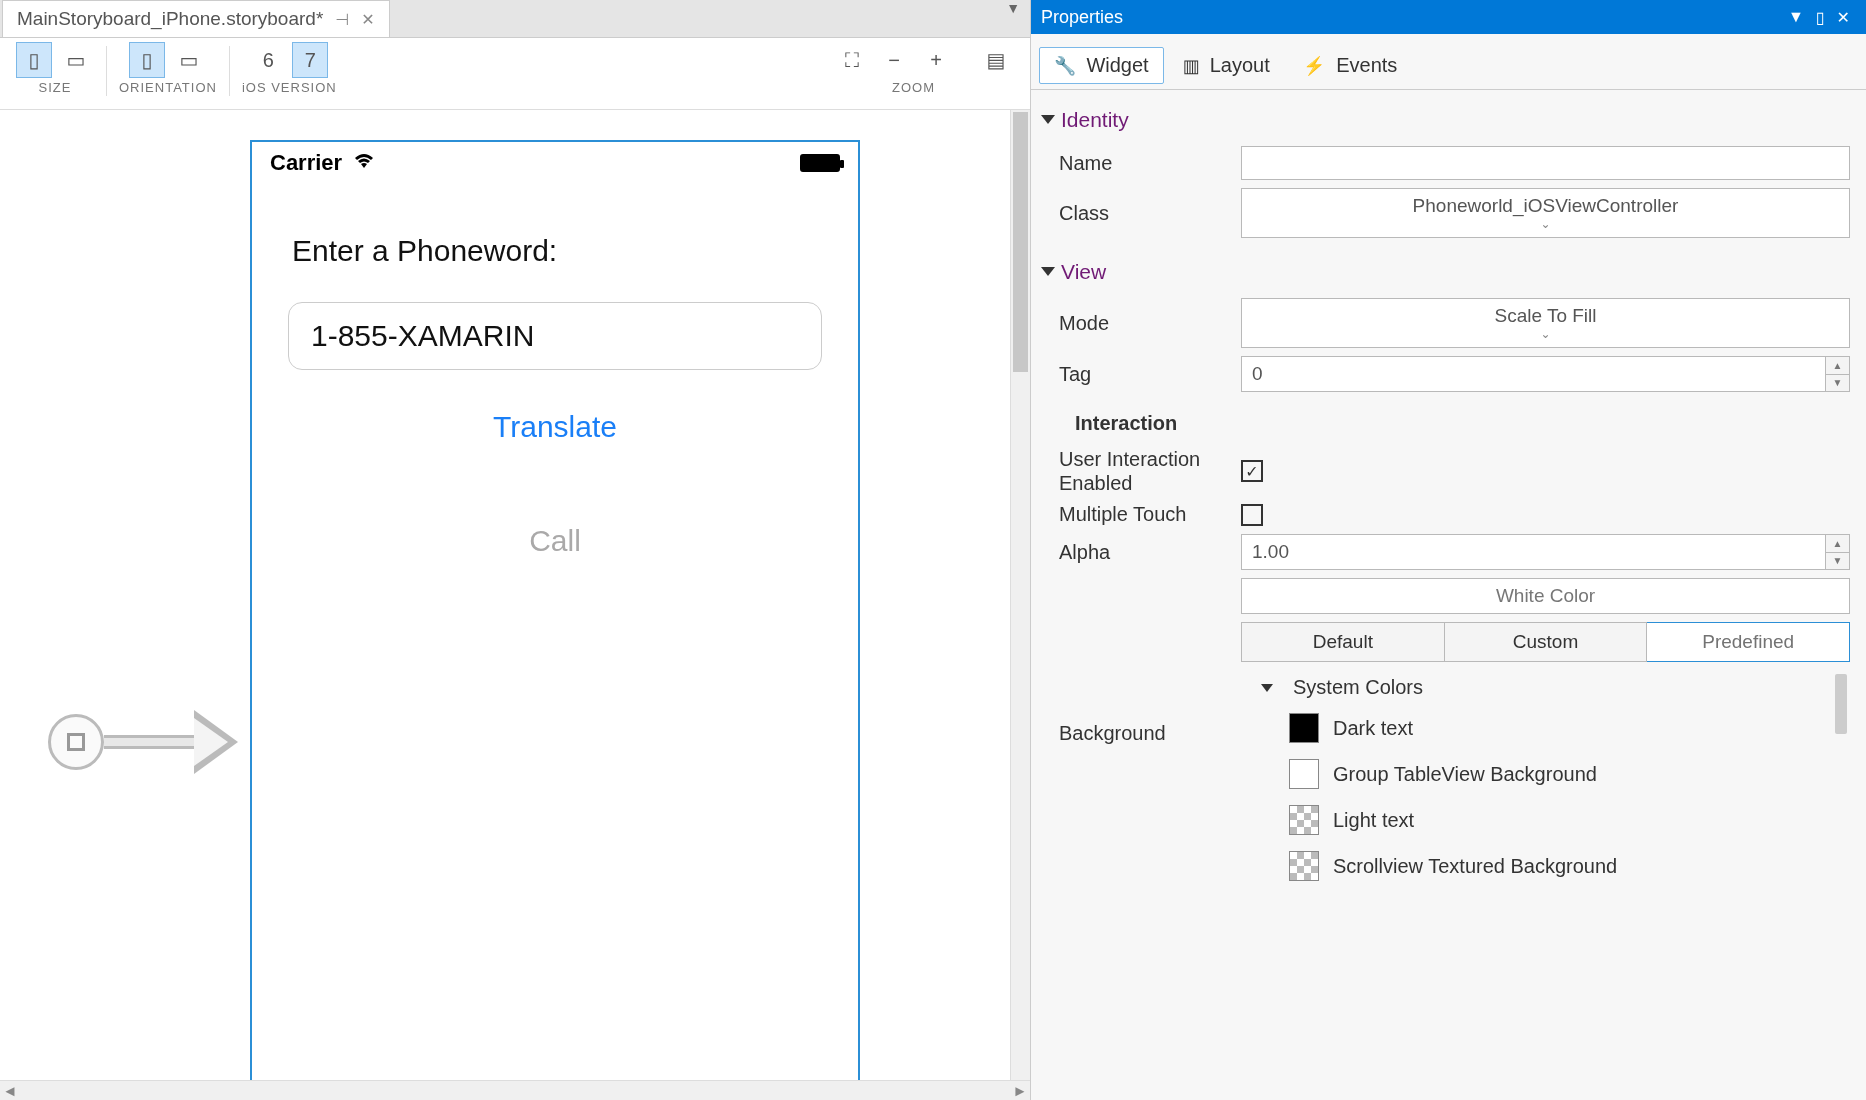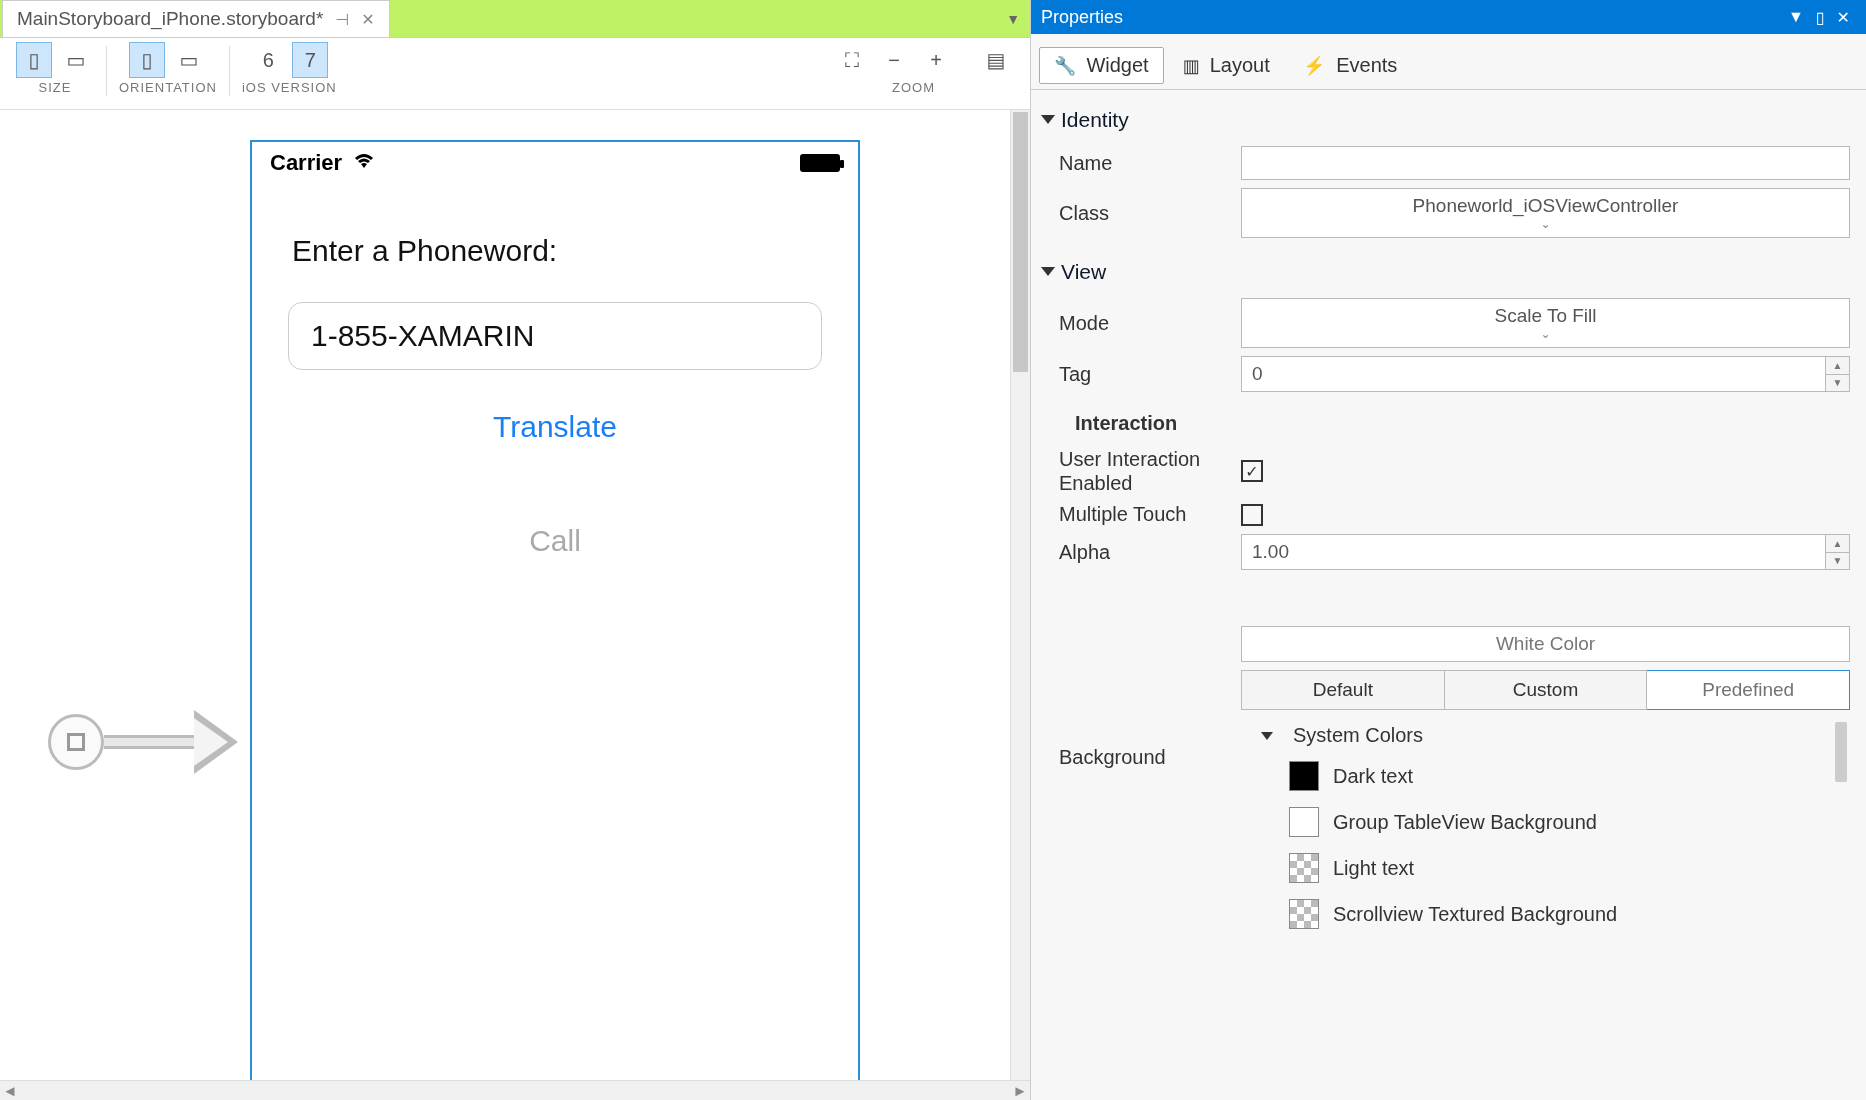--- a/index.html
+++ b/index.html
@@ -10,21 +10,21 @@
     width: 1866px;
     height: 1100px;
     overflow: hidden;
     color: #333;
   }
   .root { display: flex; width: 100%; height: 100%; }
   .left-pane { width: 1031px; border-right: 1px solid #ccc; display: flex; flex-direction: column; background:#fff;}
   .right-pane { flex: 1; display: flex; flex-direction: column; background: #f7f7f7;}
 
   
-  .tab-bar { height: 38px; background: #bef264; display:flex; align-items:center; padding:0 2px; border-bottom:1px solid #ccc;}
+  .tab-bar { height: 38px; background: #e5e5e5; display:flex; padding:0 2px; border-bottom:1px solid #ccc;}
   .doc-tab {
     background:#fff; border:1px solid #ccc; border-bottom:none; height:100%; display:flex; align-items:center;
     padding:0 14px; color:#555; position:relative; gap:12px; font-size:19px;
   }
   .pin-x { color:#888; font-size:16px; }
   .tab-bar .menu-chevron { margin-left:auto; color:#666; font-size:14px; padding-right:8px;}
   .designer-toolbar {
     display:flex; align-items:flex-start; gap:0; border-bottom:1px solid #ddd; height:72px; padding:4px 8px 0 8px;
   }
   .tb-group { display:flex; flex-direction:column; align-items:center; padding:0 8px;}
@@ -71,39 +71,39 @@
     background:#0078d7;color:#fff;height:34px;display:flex;align-items:center;padding:0 10px;font-size:18px;
   }
   .prop-header .spacer{flex:1;}
   .prop-header .icn{padding:0 6px;cursor:pointer;font-size:16px;}
   .prop-tabs{display:flex;background:#f7f7f7;gap:4px;padding:8px 8px 0 8px;border-bottom:1px solid #ccc;height:56px;align-items:center;}
   .prop-tab{display:flex;align-items:center;gap:10px;padding:6px 14px;border:1px solid transparent;border-radius:2px;color:#333;font-size:20px;cursor:pointer;}
   .prop-tab.active{border-color:#7bb8e8;background:#fff;}
   .prop-tab .ticon{color:#333;font-size:18px;}
   .prop-body{flex:1;overflow:auto;position:relative;padding:6px 16px 6px 10px;}
   .section{margin:6px 0 16px 0;}
-  .section-hdr{display:flex;align-items:center;gap:6px;font-size:21px;color:#0f172a;padding:6px 0;}
+  .section-hdr{display:flex;align-items:center;gap:6px;font-size:21px;color:#701a75;padding:6px 0;}
   .caret{display:inline-block;width:0;height:0;border-left:7px solid transparent;border-right:7px solid transparent;border-top:9px solid #333;transform:translateY(-1px);}
   .row{display:flex;align-items:center;margin:8px 0;}
   .row .lbl{width:200px;padding-left:18px;font-size:20px;color:#333;}
   .lbl-multi{line-height:1.2;}
   .row .ctrl{flex:1;}
   .text-input, .select-input, .num-input, .bg-input {
     width:100%; border:1px solid #b9b9b9; background:#fff; padding:6px 10px; font-size:19px; color:#555;flex-direction:column;
   }
   .select-input{display:flex;justify-content:space-between;align-items:center;}
   .select-input .chev{color:#888;font-size:12px;}
   .num-wrap{display:flex;}
   .num-input{flex:1;}
   .num-steps{width:24px;border:1px solid #b9b9b9;border-left:none;display:flex;flex-direction:column;}
   .num-steps div{flex:1;display:flex;align-items:center;justify-content:center;font-size:10px;color:#777;background:#f4f4f4;cursor:pointer;}
   .num-steps div:first-child{border-bottom:1px solid #b9b9b9;}
   .chk{width:22px;height:22px;border:2px solid #333;display:flex;align-items:center;justify-content:center;font-size:16px;}
   .sub-hdr{font-weight:bold;font-size:20px;padding:12px 0 4px 34px;}
-  .bg-input{text-align:center;color:#777;margin-top:48px;}
+  .bg-input{text-align:center;color:#777;}
   .seg{display:flex;margin-top:8px;}
   .seg-btn{flex:1;border:1px solid #b9b9b9;padding:8px 0;text-align:center;font-size:19px;background:#f4f4f4;cursor:pointer;}
   .seg-btn+.seg-btn{border-left:none;}
   .seg-btn.active{background:#fff;border-color:#2b8fd6;color:#737373;}
   .color-list{margin:8px 0 0 20px;}
   .color-list-hdr{display:flex;align-items:center;gap:20px;padding:6px 0;font-size:20px;}
   .small-caret{display:inline-block;width:0;height:0;border-left:6px solid transparent;border-right:6px solid transparent;border-top:8px solid #333;}
   .color-item{display:flex;align-items:center;gap:14px;padding:8px 0 8px 28px;font-size:20px;}
   .swatch{width:30px;height:30px;border:1px solid #888;}
   .swatch-white{background:#fff;}

